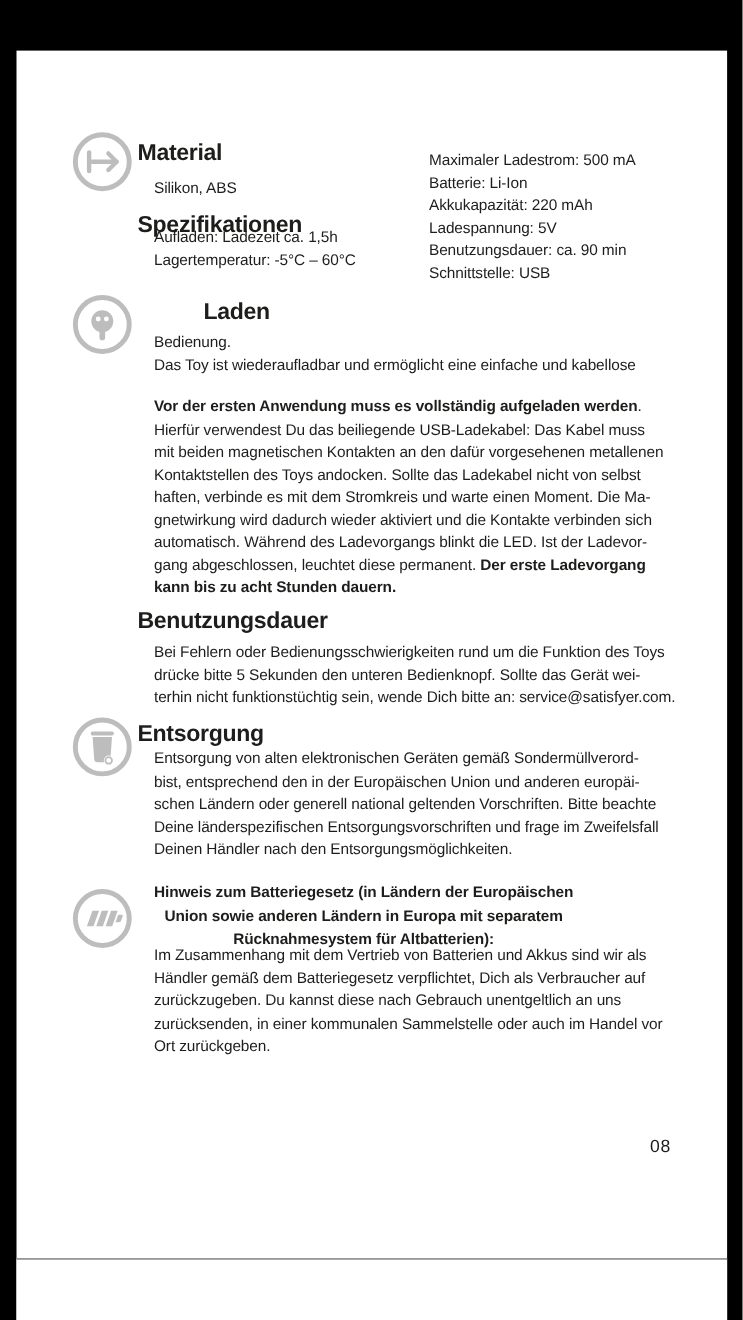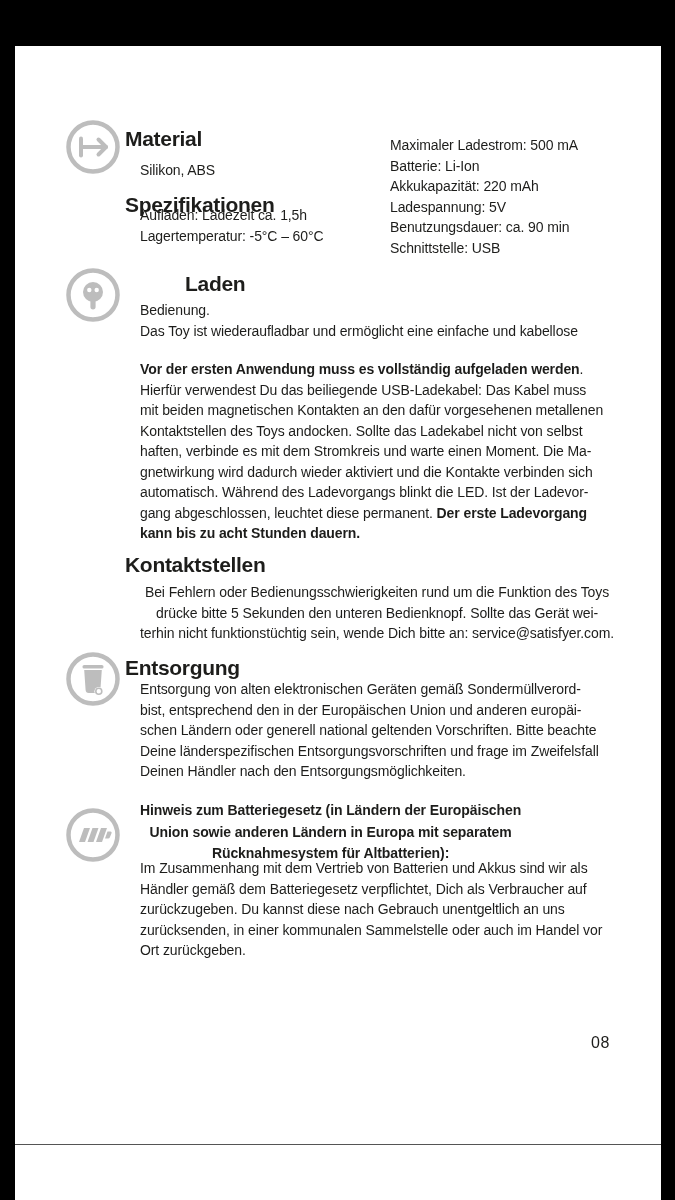--- a/index.html
+++ b/index.html
@@ -84,22 +84,22 @@
       <div class="ln"><span>Hierfür verwendest Du das beiliegende USB-Ladekabel: Das Kabel muss</span></div>
       <div class="ln"><span>mit beiden magnetischen Kontakten an den dafür vorgesehenen metallenen</span></div>
       <div class="ln"><span>Kontaktstellen des Toys andocken. Sollte das Ladekabel nicht von selbst</span></div>
       <div class="ln"><span>haften, verbinde es mit dem Stromkreis und warte einen Moment. Die Ma-</span></div>
       <div class="ln"><span>gnetwirkung wird dadurch wieder aktiviert und die Kontakte verbinden sich</span></div>
       <div class="ln"><span>automatisch. Während des Ladevorgangs blinkt die LED. Ist der Ladevor-</span></div>
       <div class="ln"><span>gang abgeschlossen, leuchtet diese permanent. </span><b>Der erste Ladevorgang</b></div>
       <div class="ln"><b>kann bis zu acht Stunden dauern.</b></div>
     </div>
 
-  <h2 class="abs heading" style="left:110px;top:507px;">Kontaktstellen</h2>
-  <div class="abs body-lines" style="left:125px;top:536px;text-align:center;">
+  <h2 class="abs heading" style="left:110px;top:507px;">Benutzungsdauer</h2>
+  <div class="abs body-lines" style="left:125px;top:536px;">
       <div class="ln"><span>Bei Fehlern oder Bedienungsschwierigkeiten rund um die Funktion des Toys</span></div>
       <div class="ln"><span>drücke bitte 5 Sekunden den unteren Bedienknopf. Sollte das Gerät wei-</span></div>
       <div class="ln"><span>terhin nicht funktionstüchtig sein, wende Dich bitte an: service@satisfyer.com.</span></div>
     </div>
 
   <div class="abs icon-circle" style="left:50px;top:605px;">
     <svg viewBox="0 0 56 56" width="56" height="56">
       <circle cx="28" cy="28" r="24.5" fill="none" stroke="#bdbdbd" stroke-width="4.5"></circle>
       <rect x="17.5" y="14" width="21" height="3.6" rx="1.6" fill="#bdbdbd"></rect>
       <path d="M19.2,19 L36.8,19 L35.4,39 Q35.2,42 32.3,42 L23.7,42 Q20.8,42 20.6,39 Z" fill="#bdbdbd"></path>

